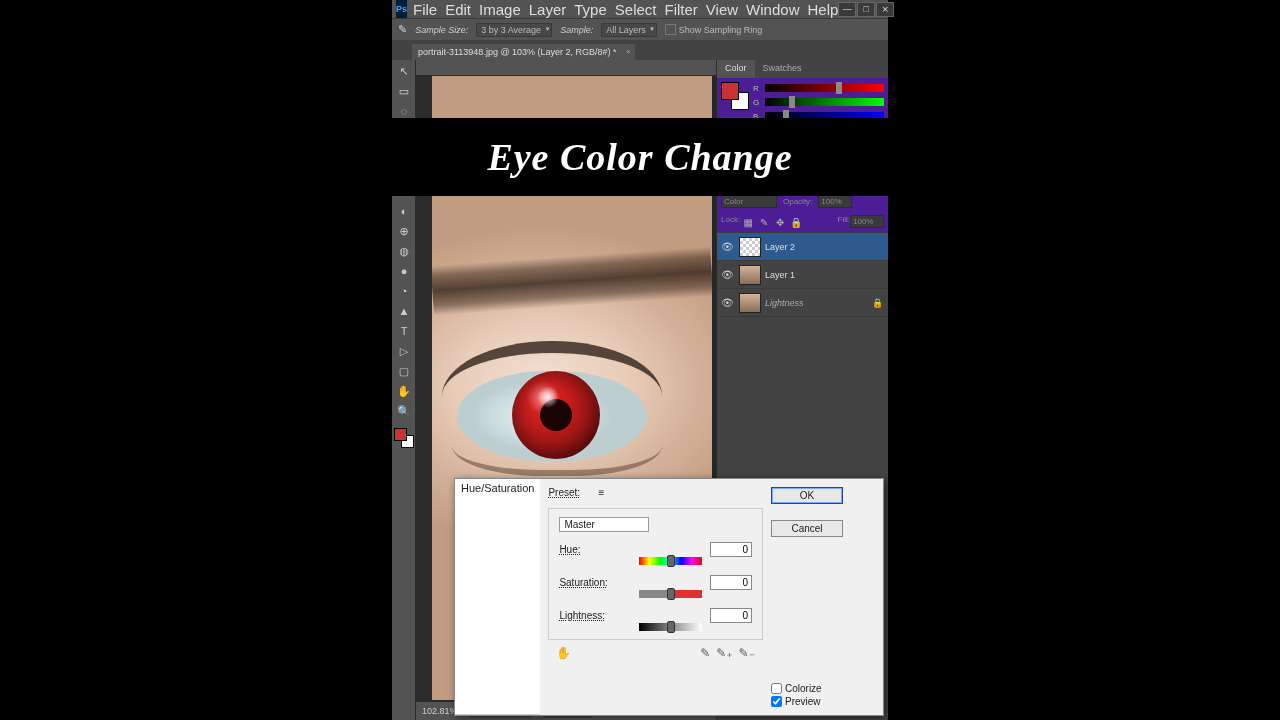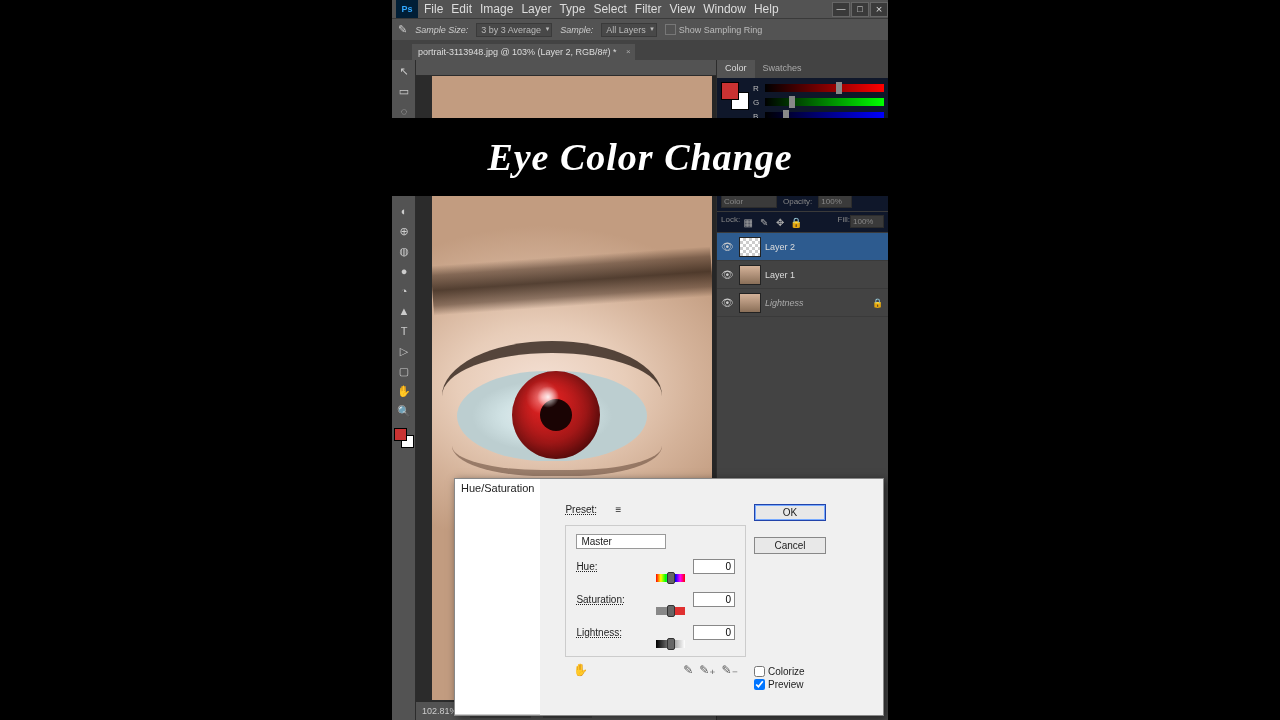--- a/index.html
+++ b/index.html
@@ -4,21 +4,21 @@
 <style>
 * { box-sizing: border-box; margin: 0; padding: 0; font-family: Tahoma, Arial, sans-serif; }
 body { background: #000; width: 1280px; height: 720px; overflow: hidden; position: relative; }
 .viewport { position: absolute; left: 392px; top: 0; width: 496px; height: 720px; background: #000; }
 
 
 .menubar { height: 18px; background: #535353; display: flex; align-items: center; padding-left: 4px; }
 .ps-logo { width: 22px; height: 18px; background: #001e36; display: flex; align-items: center; justify-content: center; }
 .ps-logo span { color: #31a8ff; font-weight: bold; font-size: 9px; }
 .menu-items { display: flex; gap: 8px; margin-left: 6px; }
-.menu-item { color: #ddd; font-size: 12px; cursor: pointer; }
+.menu-item { color: #ddd; font-size: 15px; cursor: pointer; }
 .win-controls { margin-left: auto; display: flex; gap: 1px; }
 .win-btn { width: 18px; height: 15px; background: #3a3a3a; color: #ddd; display: flex; align-items: center; justify-content: center; font-size: 9px; border: 1px solid #666; }
 
 
 .optbar { height: 22px; background: #535353; border-top: 1px solid #3a3a3a; display: flex; align-items: center; padding: 0 6px; gap: 8px; }
 .opt-label { color: #ccc; font-size: 9px; font-style: italic; }
 .opt-drop { background: #484848; border: 1px solid #3a3a3a; color: #bbb; font-size: 9px; padding: 1px 10px 1px 4px; position: relative; }
 .opt-drop::after { content: "▾"; position: absolute; right: 2px; font-size: 7px; }
 .opt-check { color: #bbb; font-size: 9px; display: flex; align-items: center; gap: 3px; }
 .opt-check::before { content: ""; width: 9px; height: 9px; border: 1px solid #777; display: inline-block; }
@@ -49,21 +49,21 @@
 .eyelid-top { position: absolute; left: 10px; top: 265px; width: 220px; height: 55px; border-top: 12px solid rgba(35,22,15,0.75); border-radius: 120px 120px 0 0 / 60px 60px 0 0; }
 .eyeball { position: absolute; left: 25px; top: 295px; width: 190px; height: 90px; background: radial-gradient(ellipse 100px 50px at 85px 45px, #e8f0f2 0%, #d0e2e4 40%, #bcced0 70%); border-radius: 100px / 50px; overflow: hidden; }
 .iris { position: absolute; left: 55px; top: 0px; width: 88px; height: 88px; background: radial-gradient(circle at 35% 30%, #ff8888 0%, #d62020 20%, #a81818 55%, #6a0c0c 85%); border-radius: 50%; box-shadow: inset 0 0 25px rgba(0,0,0,0.5); }
 .pupil { position: absolute; left: 50%; top: 50%; width: 32px; height: 32px; background: #1a0404; border-radius: 50%; transform: translate(-50%, -50%); }
 .highlight { position: absolute; left: 25px; top: 15px; width: 22px; height: 22px; background: radial-gradient(circle, rgba(255,255,255,0.9) 0%, transparent 70%); border-radius: 50%; }
 .eyelid-bot { position: absolute; left: 20px; top: 370px; width: 210px; height: 30px; border-bottom: 6px solid rgba(70,45,30,0.45); border-radius: 0 0 120px 120px / 0 0 40px 40px; }
 .statusbar { position: absolute; left: 0; bottom: 0; height: 18px; background: #535353; width: 100%; display: flex; align-items: center; padding: 0 6px; color: #ccc; font-size: 9px; }
 .statusbar .tab { margin-left: 12px; background: #434343; padding: 2px 8px; }
 
 
-.panels { width: 172px; background: #0f172a; display: flex; flex-direction: column; border-left: 1px solid #2c2c2c; }
+.panels { width: 172px; background: #4c1d95; display: flex; flex-direction: column; border-left: 1px solid #2c2c2c; }
 .panel-tabs { display: flex; background: #434343; height: 18px; }
 .ptab { padding: 3px 8px; color: #aaa; font-size: 9px; cursor: pointer; }
 .ptab.active { background: #535353; color: #ddd; }
 .color-panel { height: 54px; padding: 4px; display: flex; gap: 4px; }
 .cp-sw { width: 28px; height: 28px; position: relative; }
 .cp-sw .fg { position: absolute; width: 18px; height: 18px; background: #c93232; border: 1px solid #000; }
 .cp-sw .bg { position: absolute; width: 18px; height: 18px; background: #fff; border: 1px solid #000; bottom: 0; right: 0; }
 .rgb-sliders { flex: 1; display: flex; flex-direction: column; gap: 2px; }
 .rgb-row { display: flex; align-items: center; gap: 4px; height: 12px; }
 .rgb-label { color: #bbb; font-size: 8px; width: 8px; }
@@ -87,21 +87,21 @@
 .layer .thumb { width: 22px; height: 20px; background: #888; border: 1px solid #222; }
 .layer .thumb.transparent { background: repeating-conic-gradient(#ccc 0% 25%, #fff 0% 50%) 0 0/6px 6px; }
 .layer .thumb.portrait { background: linear-gradient(#d4b299, #8a6f58); }
 .layer .name { color: #ddd; font-size: 9px; }
 .layer .name.italic { font-style: italic; color: #aaa; }
 .layer .lock { margin-left: auto; color: #aaa; font-size: 9px; }
 
 
 .dialog { position: absolute; left: 454px; top: 478px; width: 430px; height: 238px; background: #f0f0f0; border: 1px solid #888; box-shadow: 2px 2px 8px rgba(0,0,0,0.5); display: flex; flex-direction: row; font-size: 11px; color: #222; }
 .dlg-title { background: #fff; border-bottom: 1px solid #ccc; padding: 3px 6px; font-size: 11px; }
-.dlg-body { flex: 1; display: flex; padding: 25px; gap: 8px; }
+.dlg-body { flex: 1; display: flex; padding: 8px; gap: 8px; }
 .dlg-left { flex: 1; display: flex; flex-direction: column; gap: 6px; }
 .dlg-row { display: flex; align-items: center; gap: 6px; }
 .dlg-label { width: 44px; text-align: left; font-size: 10px; text-decoration: underline; text-decoration-style: dotted; }
 .dlg-select { flex: 1; border: 1px solid #999; background: #fff; padding: 1px 4px; font-size: 10px; }
 .dlg-select.small { width: 90px; flex: none; }
 .fieldset { border: 1px solid #ccc; padding: 8px 10px; margin-top: 4px; display: flex; flex-direction: column; gap: 10px; }
 .hsl-row { display: flex; align-items: center; gap: 10px; }
 .hsl-label { width: 70px; font-size: 10px; text-decoration: underline; text-decoration-style: dotted; }
 .hsl-input { width: 42px; border: 1px solid #888; text-align: right; padding: 1px 3px; font-size: 10px; }
 .hsl-slider { margin-left: 80px; margin-right: 50px; height: 8px; position: relative; }

